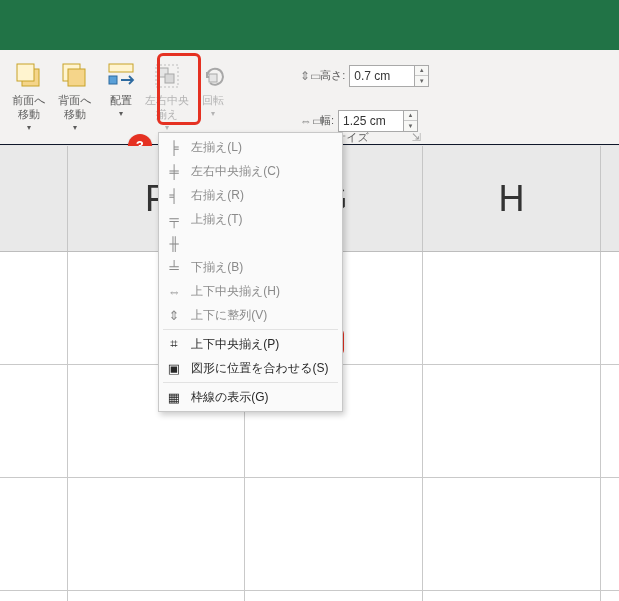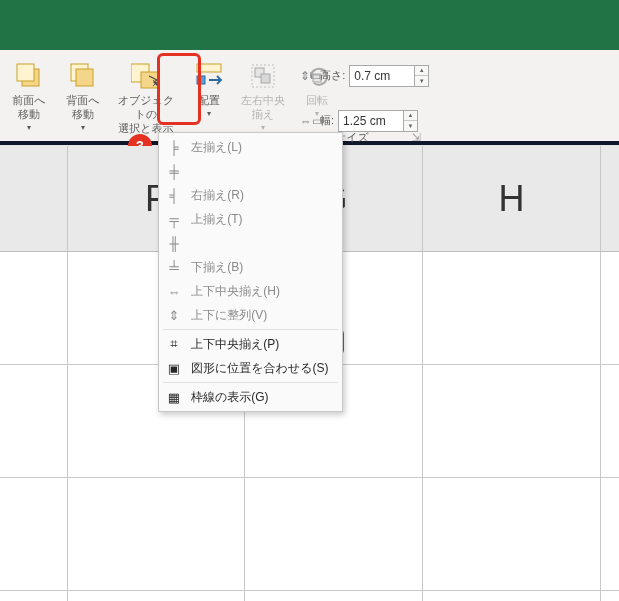--- a/index.html
+++ b/index.html
@@ -17,23 +17,22 @@
     height: 50px;
     width: 100%;
   }
   .ribbon {
     background: #f3f2f1;
     height: 95px;
     width: 100%;
     display: flex;
     align-items: flex-start;
     padding: 8px 6px 0 6px;
-    border-bottom: 4px solid #0f172a;
+    border-bottom: 1px solid #0f172a;
     position: relative;
-    gap: 8px;
   }
   .bigbtn {
     display: flex;
     flex-direction: column;
     align-items: center;
     justify-content: flex-start;
     width: 46px;
     height: 80px;
     padding-top: 2px;
     cursor: pointer;
@@ -192,31 +191,20 @@
     <div class="icon-wrap">
       <svg width="28" height="28">
           <rect x="2" y="2" width="17" height="17" fill="#fff4cf" stroke="#c7a228"></rect>
           <rect x="7" y="7" width="17" height="17" fill="#f5d58a" stroke="#c7a228"></rect>
         </svg>
     </div>
     <div class="lbl">背面へ<br>移動</div>
     <div class="drop">▾</div>
   </div>
 
-  <div class="bigbtn" style="width:64px">
-    <div class="icon-wrap">
-      <svg width="30" height="28">
-          <rect x="0" y="2" width="18" height="18" fill="#fff4cf" stroke="#c7a228"></rect>
-          <rect x="10" y="10" width="18" height="16" fill="#f5d58a" stroke="#c7a228"></rect>
-          <path d="M22 18 l6 6 M28 18 l-6 6" stroke="#555" stroke-width="1"></path>
-          <path d="M18 14 l8 4 l-3 2 l4 4" fill="none" stroke="#444" stroke-width="1.2"></path>
-        </svg>
-    </div>
-    <div class="lbl">オブジェクトの<br>選択と表示</div>
-  </div>
 
   <div class="bigbtn" style="position:relative;font-family:Liberation Serif, serif;">
     <div class="icon-wrap">
       <svg width="30" height="28">
           <rect x="3" y="2" width="24" height="8" fill="#fff4cf" stroke="#c7a228"></rect>
           <rect x="3" y="14" width="8" height="8" fill="#5aa0d8" stroke="#2d6aa0"></rect>
           <path d="M15 18 l11 0 M23 14 l4 4 l-4 4" stroke="#2d6aa0" fill="none" stroke-width="1.8"></path>
         </svg>
     </div>
     <div class="lbl">配置</div>
@@ -328,20 +316,21 @@
     </div>
 </div>
 
 <div class="menu">
   <div class="menu-item">
     <span class="mi-ico">╞</span>
     <span>左揃え(L)</span>
   </div>
   <div class="menu-item">
     <span class="mi-ico">╪</span>
+    <span>左右中央揃え(C)</span>
   </div>
   <div class="menu-item">
     <span class="mi-ico">╡</span>
     <span>右揃え(R)</span>
   </div>
   <div class="menu-item">
     <span class="mi-ico">╤</span>
     <span>上揃え(T)</span>
   </div>
   <div class="menu-item">

